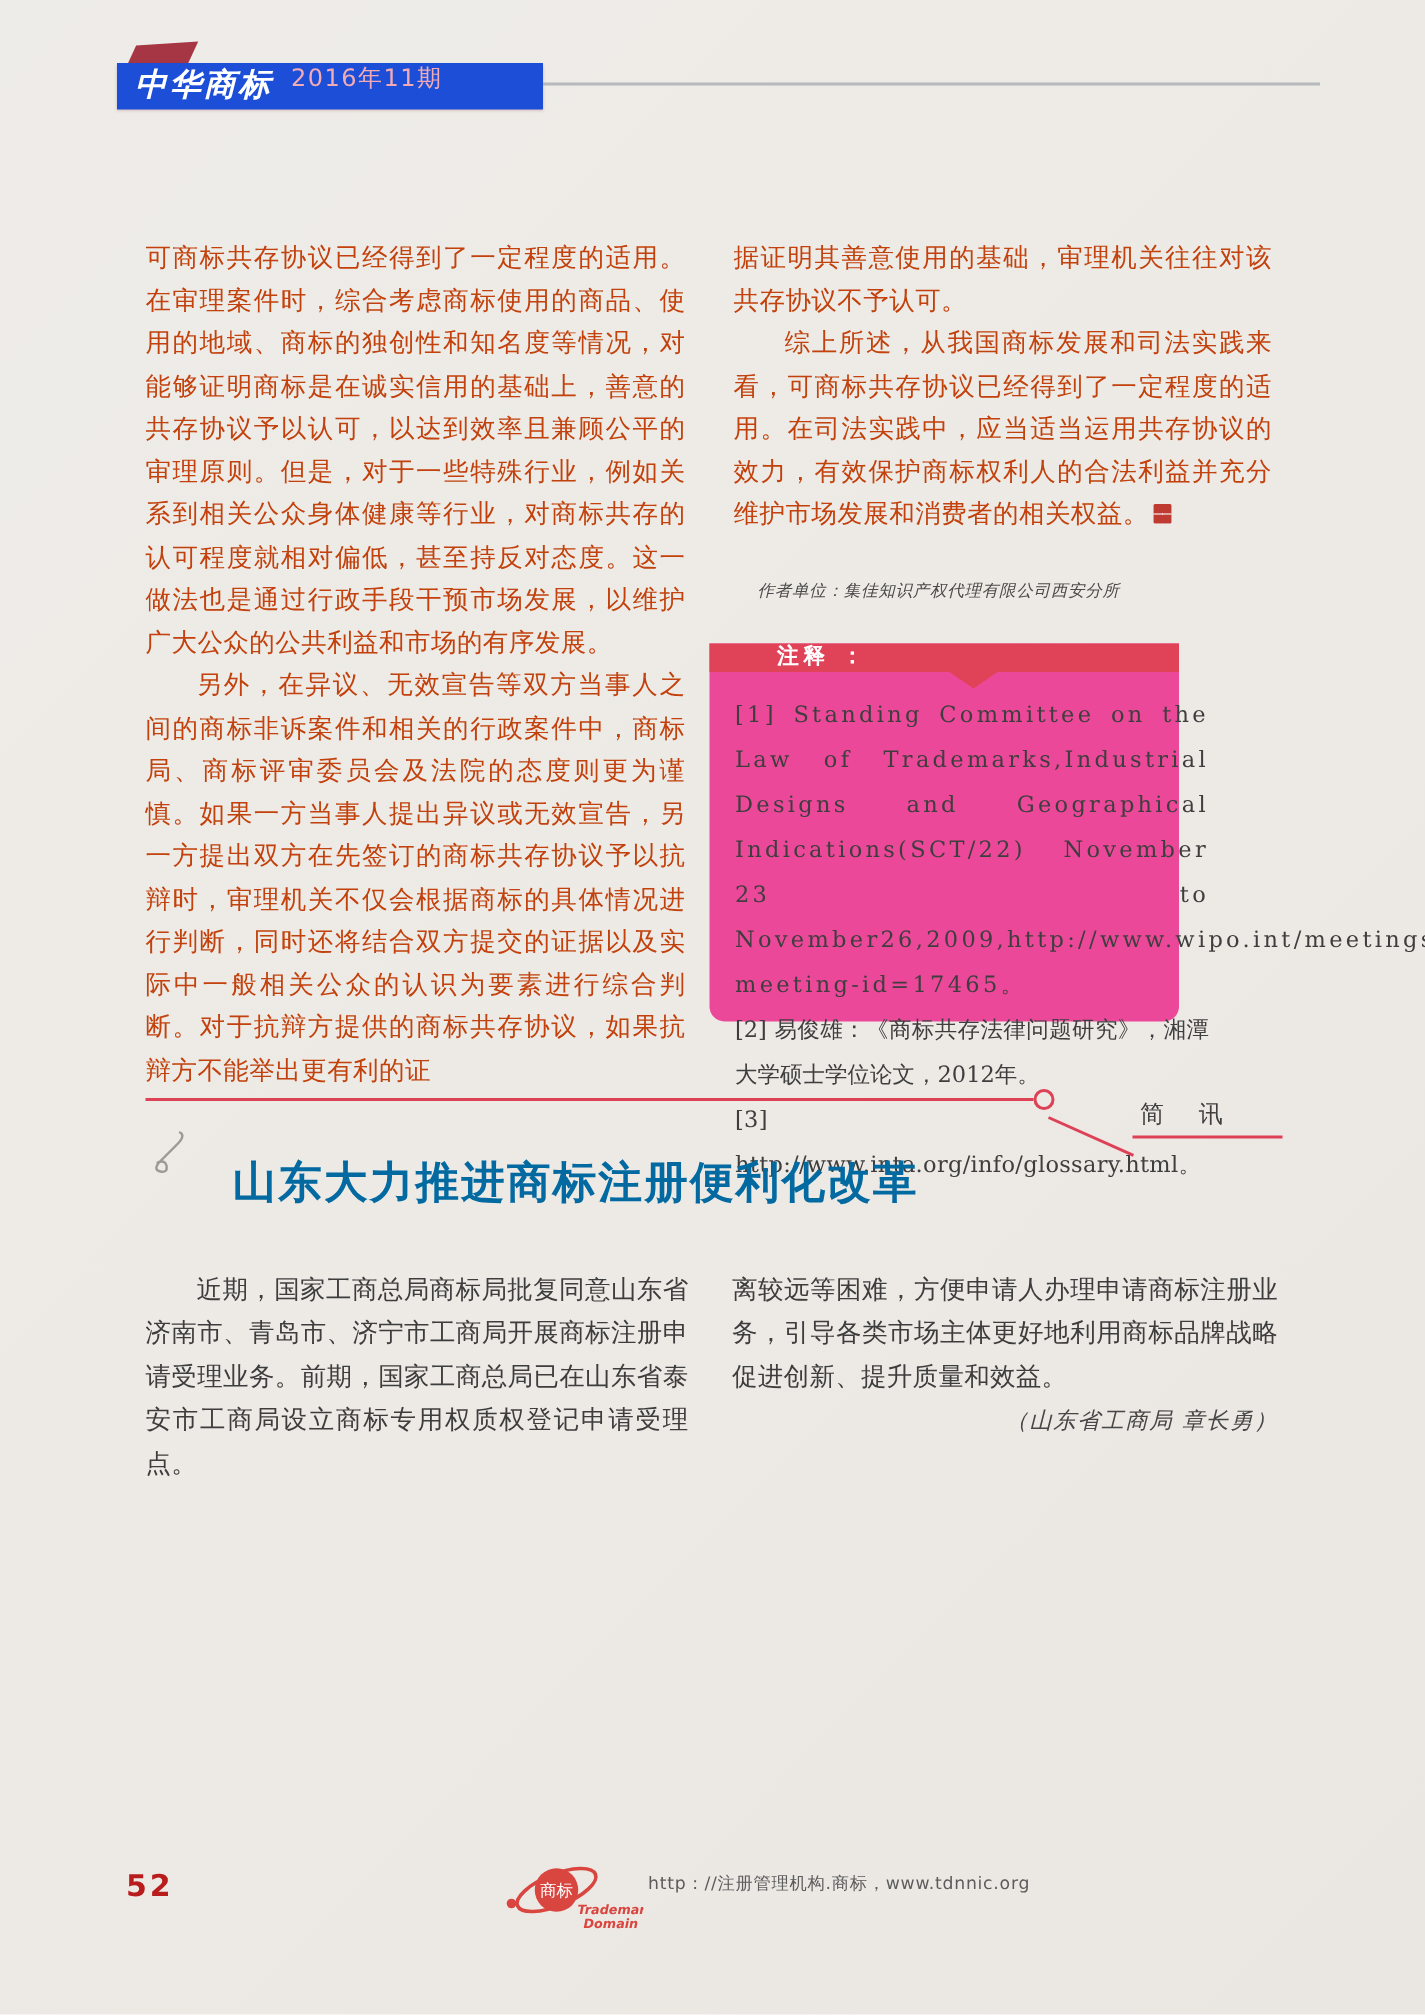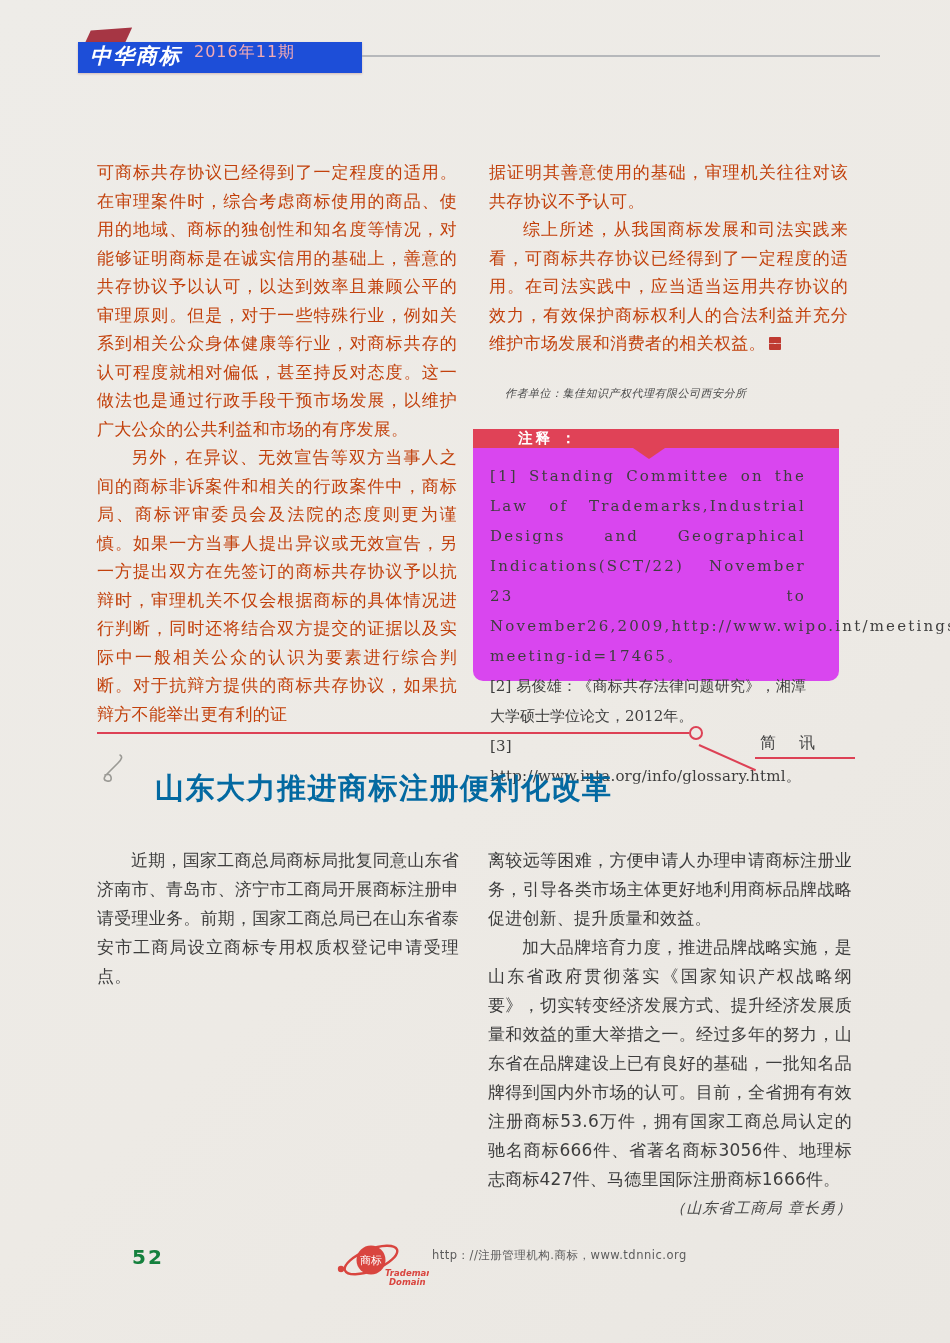--- a/index.html
+++ b/index.html
@@ -45,23 +45,22 @@
                      linear-gradient(90deg,#bf3a31 45%,rgba(255,255,255,.55) 45%,rgba(255,255,255,.55) 55%,#bf3a31 55%);
   }
 
   .author-line{
     left:505px;top:386px;width:345px;font-size:11px;color:#4a4a4a;
     font-style:italic;letter-spacing:.5px;white-space:nowrap;
   }
 
   
   .notes-box{
-    left:473px;top:429px;width:350px;height:252px;background:#d946ef;
+    left:473px;top:429px;width:313px;height:252px;background:#ec4899;
     border-radius:0 0 10px 10px;
-    padding-left:16px;
   }
   .notes-head{
     position:absolute;left:0;top:0;width:100%;height:19px;background:#e04257;
   }
   .notes-head-label{
     position:absolute;left:45px;top:0;color:#ffffff;font-size:14.5px;font-weight:bold;
     letter-spacing:3px;line-height:19px;
     font-family:"DejaVu Sans","Liberation Sans",sans-serif;
   }
   .notes-notch{
@@ -108,22 +107,22 @@
   .col2 p.ind{text-indent:2em;}
   .a2-left{left:97px;top:846px;width:362px;}
   .a2-right{left:488px;top:846px;width:364px;}
   .signature{
     text-align:right;font-family:"DejaVu Serif","Liberation Serif",serif;
     font-style:italic;font-size:15px;color:#474747;letter-spacing:1px;margin-top:4px;
   }
 
   
   .page-num{
-    left:84px;top:1245px;font-size:20px;font-weight:bold;color:#15803d;
-    font-family:"DejaVu Sans","Liberation Sans",sans-serif;letter-spacing:2px;margin-left:48px;
+    left:84px;top:1245px;font-size:20px;font-weight:bold;color:#b91c1c;
+    font-family:"DejaVu Sans","Liberation Sans",sans-serif;letter-spacing:2px;
   }
   .footer-logo{left:333px;top:1238px;width:96px;height:56px;}
   .footer-text{left:432px;top:1243px;width:360px;}
   .footer-slogan{
     font-family:"DejaVu Sans","Liberation Sans",sans-serif;
     font-size:17px;font-weight:bold;color:#3a3a3a;letter-spacing:3px;white-space:nowrap;
   }
   .footer-url{
     font-family:"DejaVu Sans","Liberation Sans",sans-serif;
     font-size:11.5px;color:#5c5c5c;letter-spacing:.5px;margin-top:5px;white-space:nowrap;
@@ -172,21 +171,20 @@
   <path d="M20 3 q4 2 -2 8 q-8 8 -12 12 q-4 5 1 6 q5 1 4 -4 q-1 -4 -6 -2" fill="none" stroke="#9b9a95" stroke-width="1.6" stroke-linecap="round"></path>
 </svg>
 <div class="abs a2-title">山东大力推进商标注册便利化改革</div>
 
 <div class="abs col2 a2-left">
   <p class="ind">近期，国家工商总局商标局批复同意山东省济南市、青岛市、济宁市工商局开展商标注册申请受理业务。前期，国家工商总局已在山东省泰安市工商局设立商标专用权质权登记申请受理点。</p>
 </div>
 
 <div class="abs col2 a2-right">
   <p>离较远等困难，方便申请人办理申请商标注册业务，引导各类市场主体更好地利用商标品牌战略促进创新、提升质量和效益。</p>
-  <p class="ind">加大品牌培育力度，推进品牌战略实施，是山东省政府贯彻落实《国家知识产权战略纲要》，切实转变经济发展方式、提升经济发展质量和效益的重大举措之一。经过多年的努力，山东省在品牌建设上已有良好的基础，一批知名品牌得到国内外市场的认可。目前，全省拥有有效注册商标53.6万件，拥有国家工商总局认定的驰名商标666件、省著名商标3056件、地理标志商标427件、马德里国际注册商标1666件。</p>
   <p class="signature">（山东省工商局  章长勇）</p>
 </div>
 
 <div class="abs page-num">52</div>
 
 <svg class="abs footer-logo" width="96" height="56" viewBox="0 0 96 56">
   <circle cx="8" cy="31" r="3.2" fill="#d9453f"></circle>
   <circle cx="38" cy="22" r="14.5" fill="#d9453f"></circle>
   <ellipse cx="38" cy="22" rx="28" ry="10.5" fill="none" stroke="#d9453f" stroke-width="2.4" transform="rotate(-22 38 22)"></ellipse>
   <text x="38" y="26" text-anchor="middle" font-size="11" fill="#ffffff" font-family="DejaVu Sans, Liberation Sans, sans-serif">商标</text>

